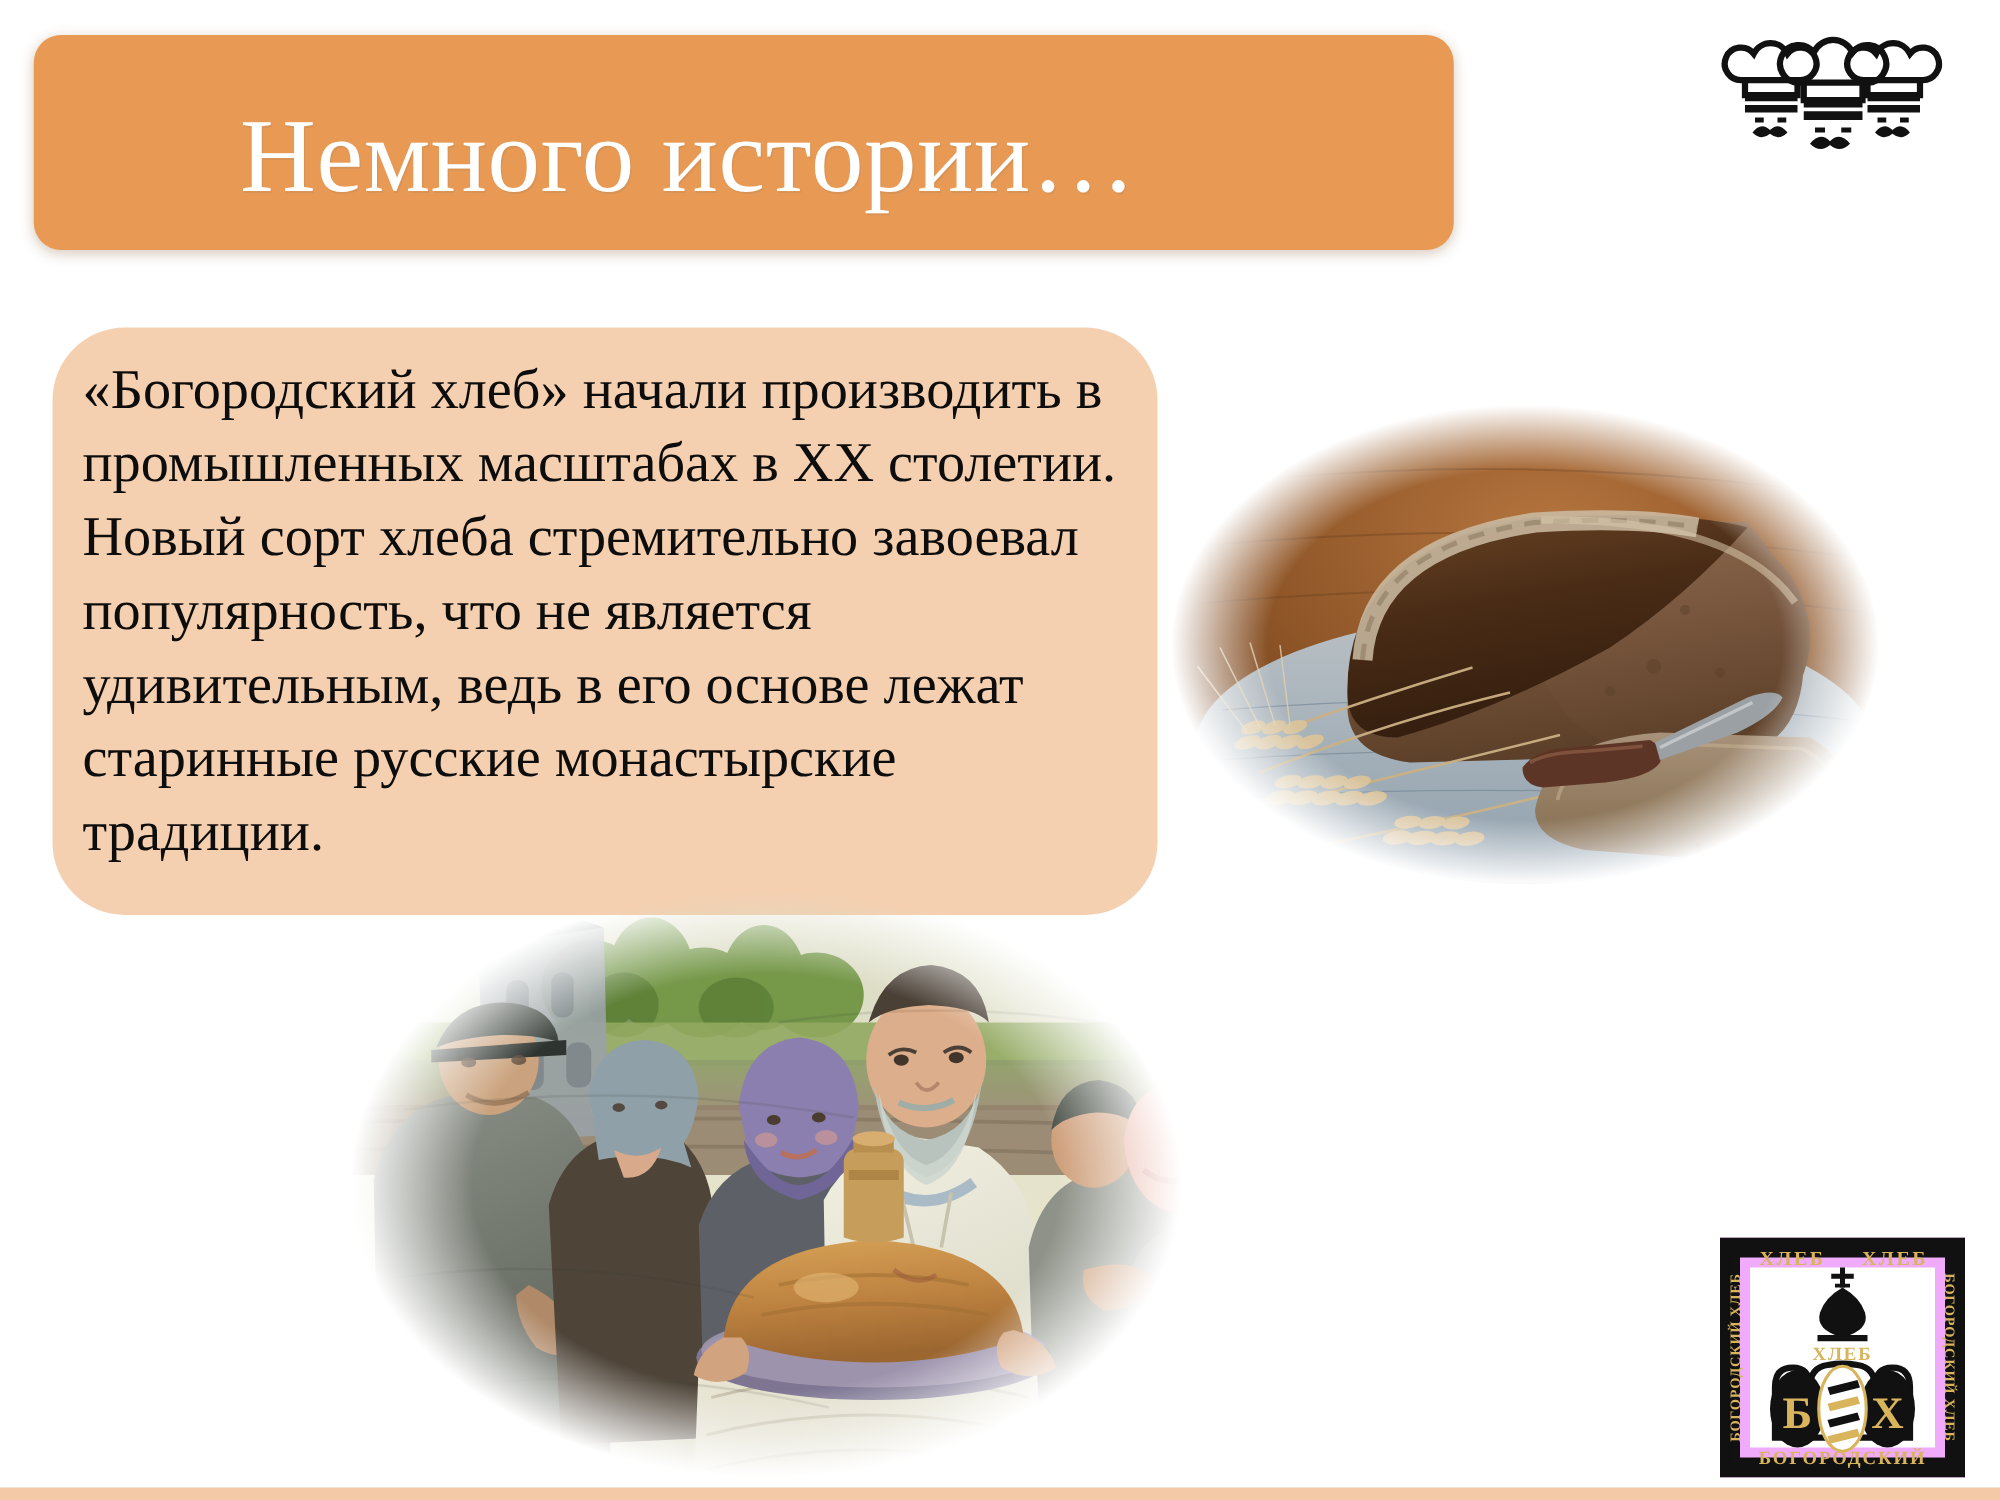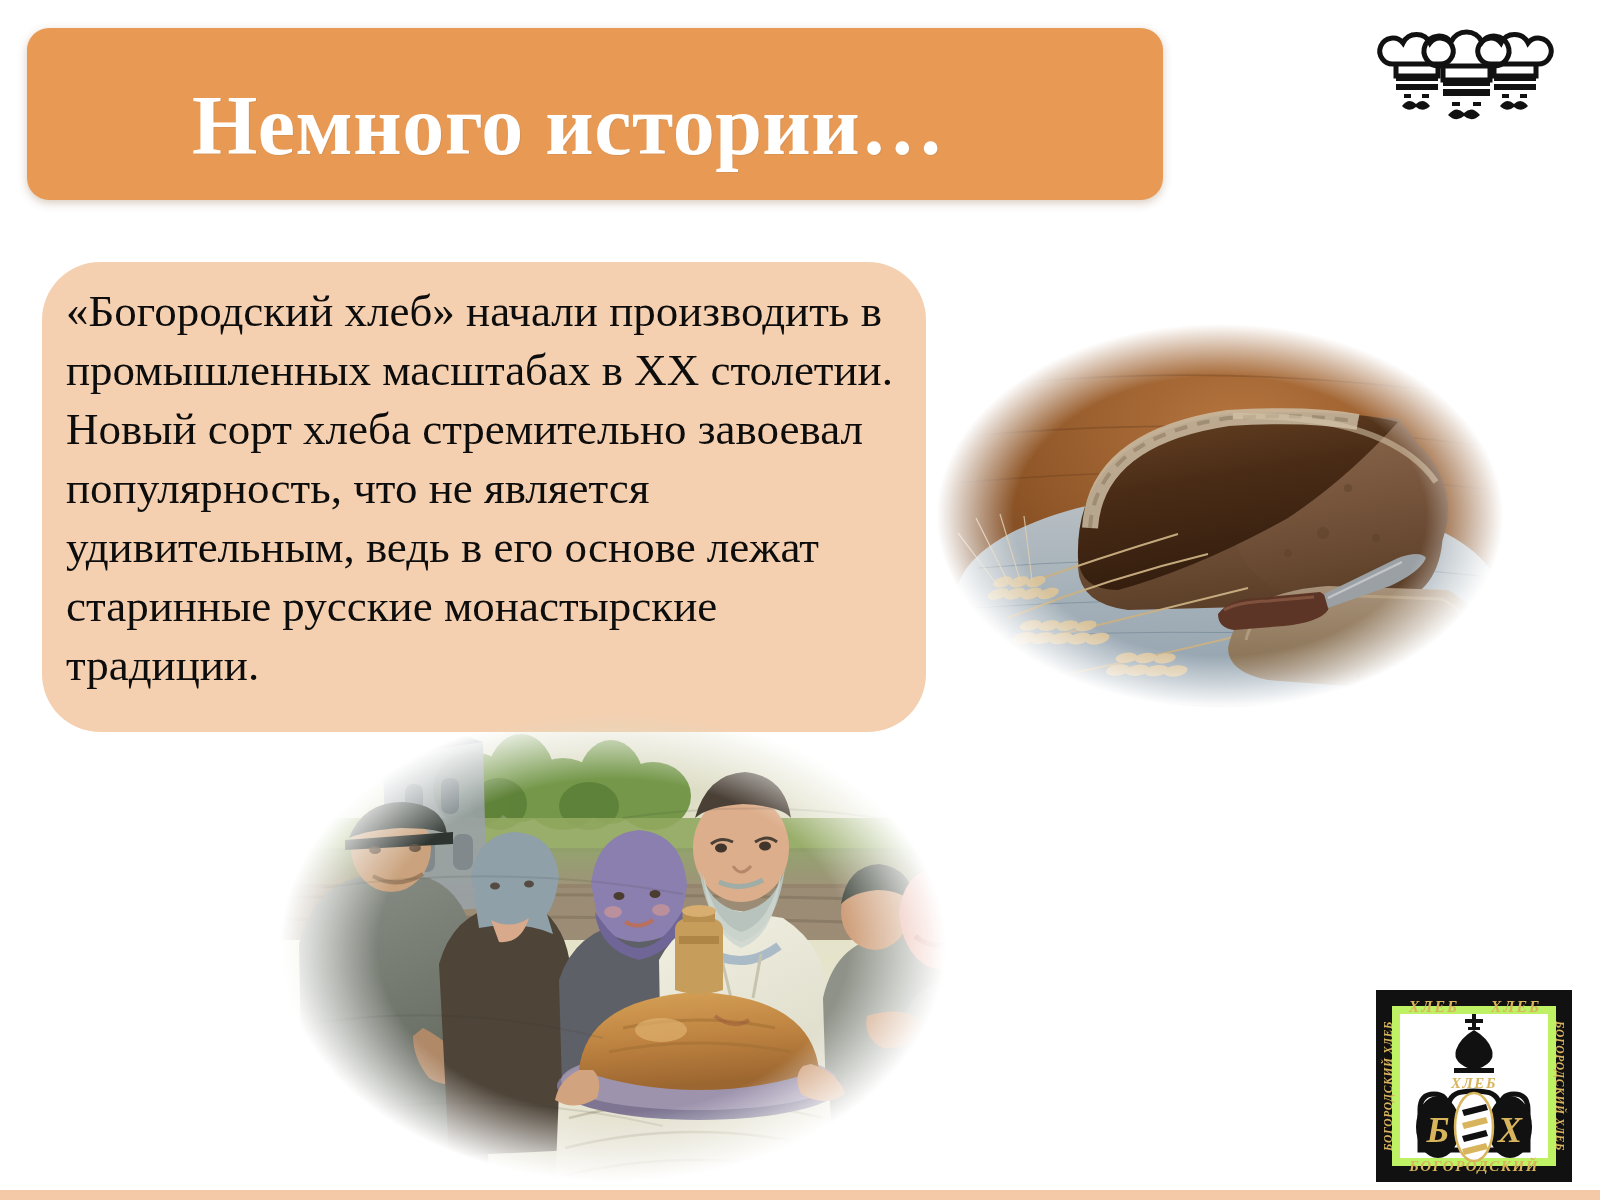--- a/index.html
+++ b/index.html
@@ -26,21 +26,21 @@
     background: #e89a55;
     border-radius: 22px;
     box-shadow: 0 3px 10px rgba(120, 70, 20, 0.28);
   }
   .title-text {
     position: absolute;
     left: 165px;
     top: 50px;
     width: 940px;
     font-family: "Liberation Serif", "DejaVu Serif", serif;
-    font-weight: bold;
+    font-weight: normal;
     font-size: 84px;
     line-height: 96px;
     color: #ffffff;
     letter-spacing: 0.5px;
     white-space: nowrap;
     text-shadow: 1px 1px 0 rgba(200,140,85,0.5);
   }
 
   
   .chef-hats {
@@ -102,22 +102,21 @@
   }
   .painting-photo svg { display:block; width:100%; height:100%; }
 
   
   .brand-logo {
     position: absolute;
     left: 1376px;
     top: 990px;
     width: 196px;
     height: 192px;
-    background: #bef264;
-    font-style: italic;
+    background: #f0abfc;
   }
   .brand-logo svg { display:block; width:100%; height:100%; }
 
   
   .bottom-strip {
     position: absolute;
     left: 0;
     top: 1190px;
     width: 1600px;
     height: 10px;

